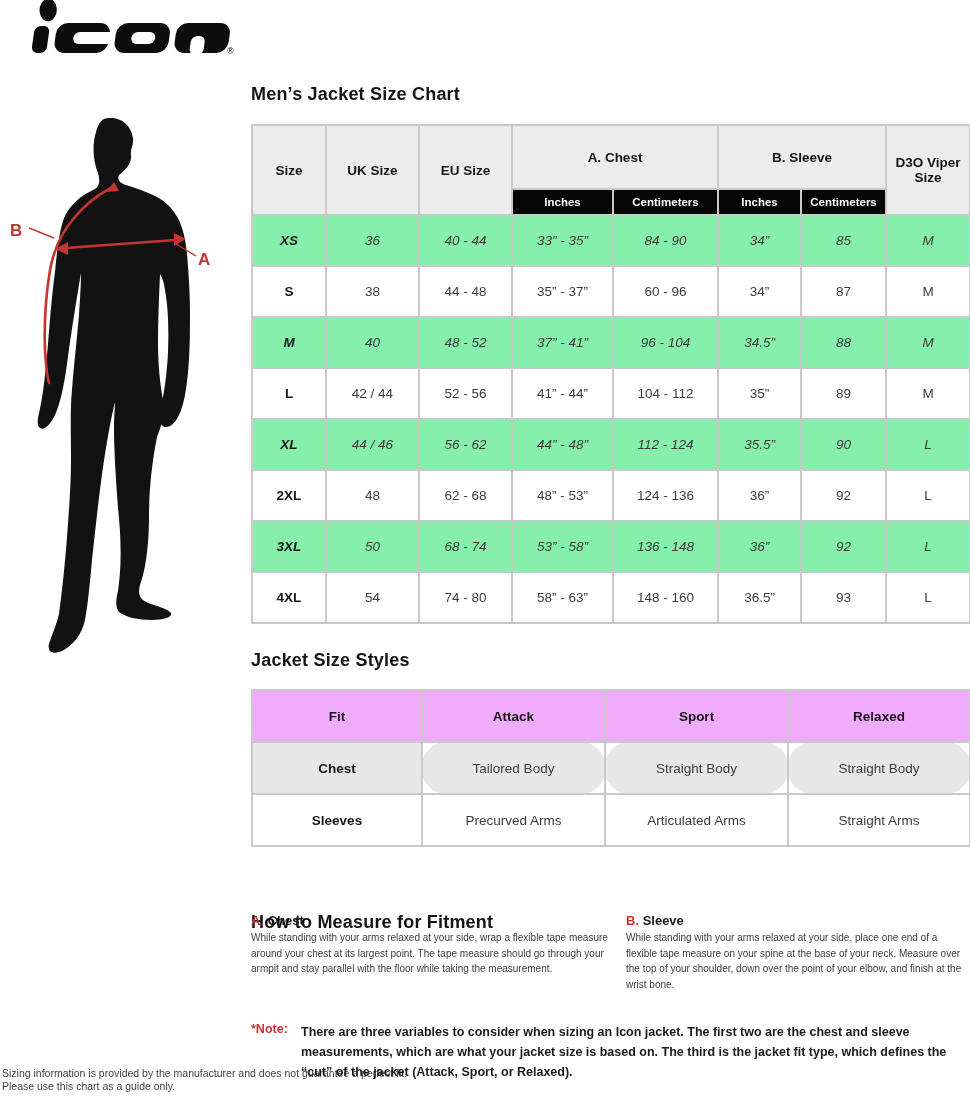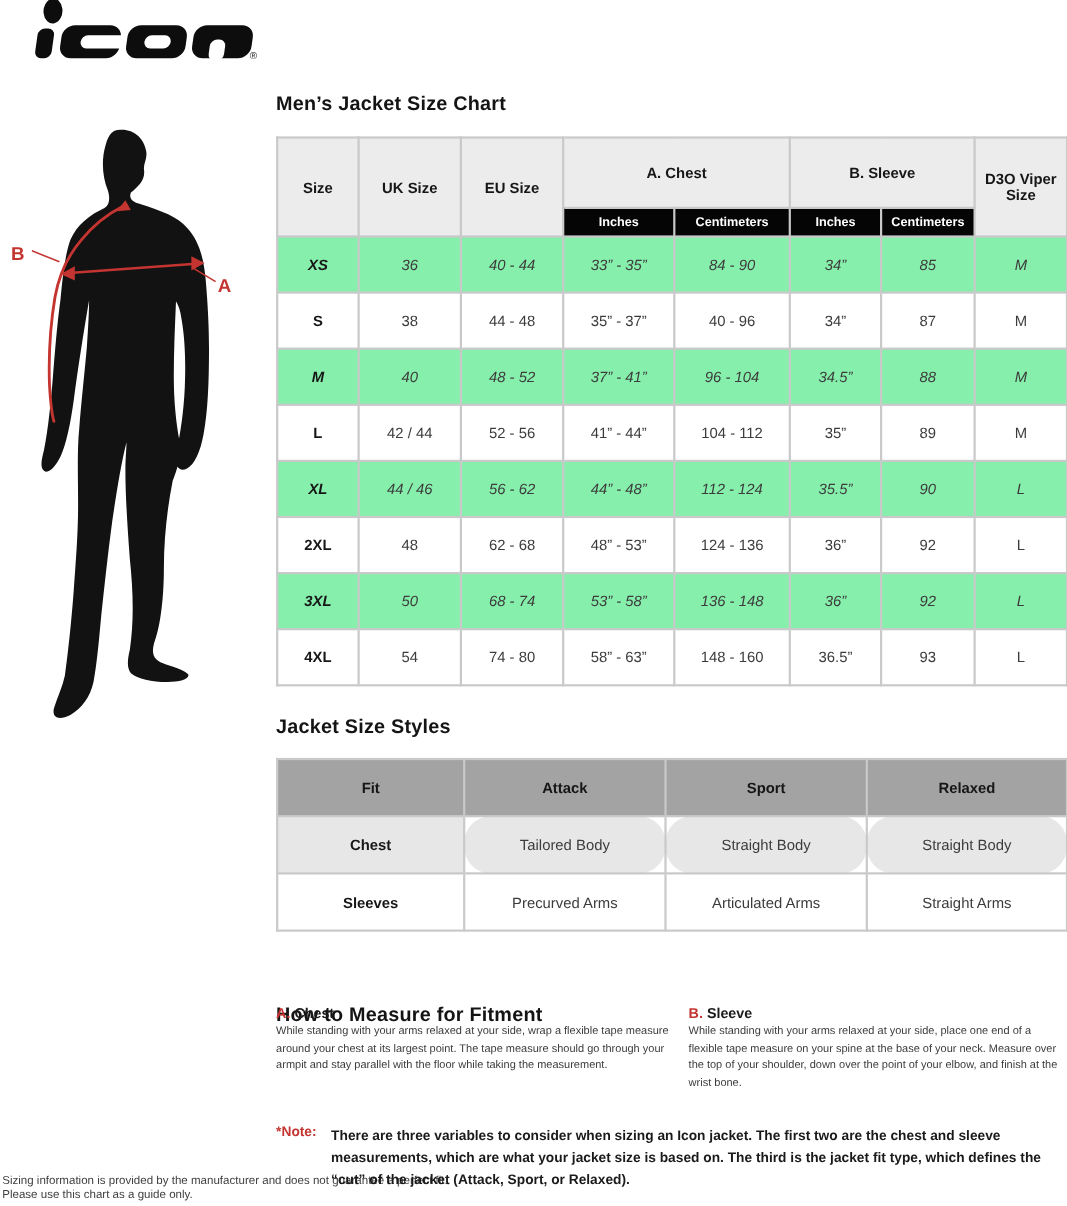--- a/index.html
+++ b/index.html
@@ -19,21 +19,21 @@
   .t1 tbody th{font-size:13.5px;font-weight:bold;color:#161616;}
   .t1 tbody td{font-size:13.5px;font-weight:normal;color:#3c3c3c;}
   .t1 tbody tr.stripe th,.t1 tbody tr.stripe td{background:#86efac;font-style:italic;}
   .t1 tbody tr.plain th,.t1 tbody tr.plain td{background:#ffffff;}
   
   .t2{width:718px;}
   .t2 th,.t2 td{border:2px solid #c9c9c9;text-align:center;vertical-align:middle;}
   .t2 tr{height:52px;}
   .t2 th{font-size:13.5px;font-weight:bold;color:#161616;}
   .t2 td{font-size:13.5px;color:#3c3c3c;border-radius:24px;}
-  .t2 tr.r0 th,.t2 tr.r0 td{background:#a3a3a3;text-align:center;}
+  .t2 tr.r0 th,.t2 tr.r0 td{background:#f0abfc;text-align:center;}
   .t2 tr.r1 th,.t2 tr.r1 td{background:#e7e7e7;}
   .t2 tr.r2 th,.t2 tr.r2 td{background:#ffffff;}
   
   .mcols{width:718px;display:flex;}
   .mcol-left{width:360px;}
   .mcol-right{width:343px;margin-left:15px;}
   .mhead{font-size:13px;font-weight:bold;color:#1a1a1a;margin:0 0 2px 0;}
   .red{color:#c43531;}
   .mtext{font-size:10px;line-height:15.5px;color:#3b3b3b;margin:0;}
   
@@ -133,21 +133,21 @@
         <td>84 - 90</td>
         <td>34”</td>
         <td>85</td>
         <td>M</td>
       </tr>
       <tr class="plain">
         <th>S</th>
         <td>38</td>
         <td>44 - 48</td>
         <td>35” - 37”</td>
-        <td>40 - 96</td>
+        <td>60 - 96</td>
         <td>34”</td>
         <td>87</td>
         <td>M</td>
       </tr>
       <tr class="stripe">
         <th>M</th>
         <td>40</td>
         <td>48 - 52</td>
         <td>37” - 41”</td>
         <td>96 - 104</td>

